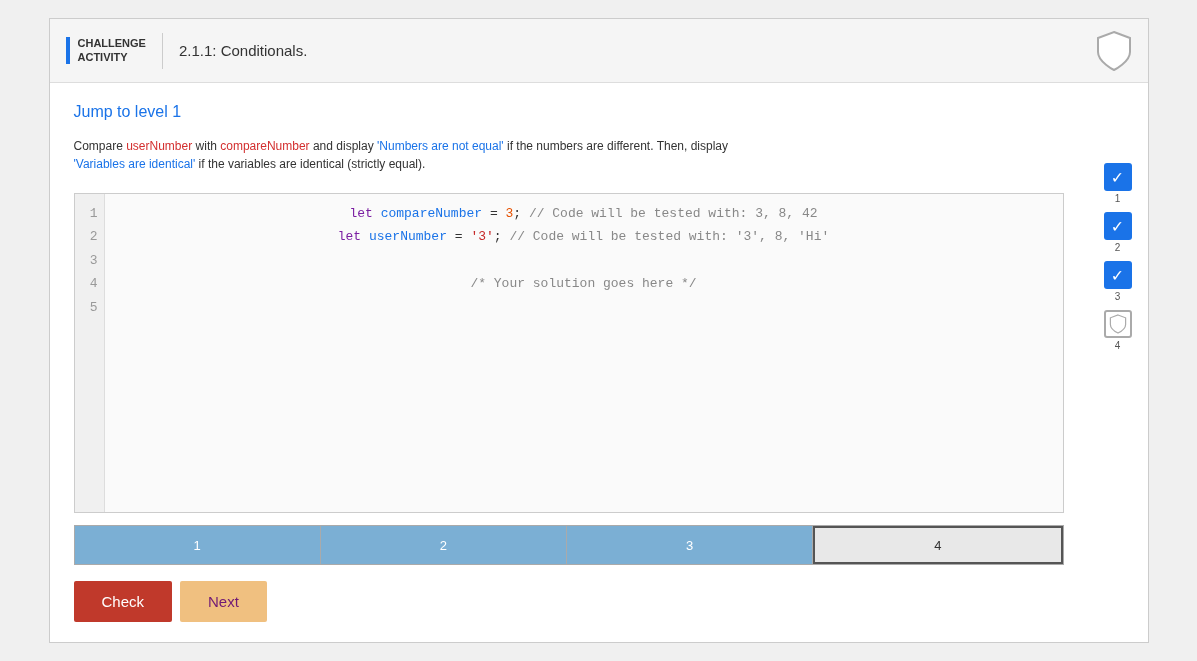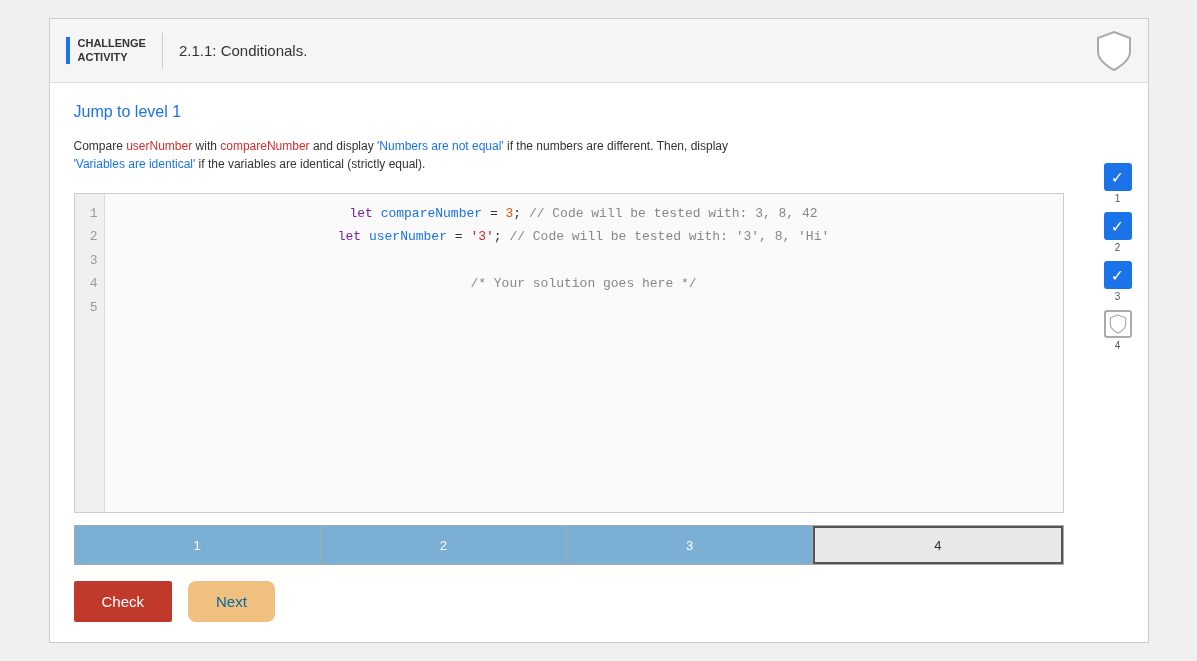--- a/index.html
+++ b/index.html
@@ -179,40 +179,40 @@
     }
     .progress-segment:last-child {
       border-right: none;
       background: #e0e0e0;
       color: #333;
     }
 
     
     .buttons {
       display: flex;
-      gap: 16px;
+      gap: 8px;
       margin-top: 16px;
     }
     .btn-check {
       background: #c0392b;
       color: white;
       border: none;
       padding: 12px 28px;
       font-size: 15px;
       cursor: pointer;
       border-radius: 2px;
     }
     .btn-next {
       background: #f0c080;
-      color: #0369a1;
+      color: #701a75;
       border: none;
       padding: 6px 28px;
       font-size: 15px;
       cursor: pointer;
-      border-radius: 8px;
+      border-radius: 2px;
     }
   </style>
 </head>
 <body>
 
 <div class="main-container">
 
   <div class="header">
     <div class="challenge-label">
       <span>CHALLENGE</span>

